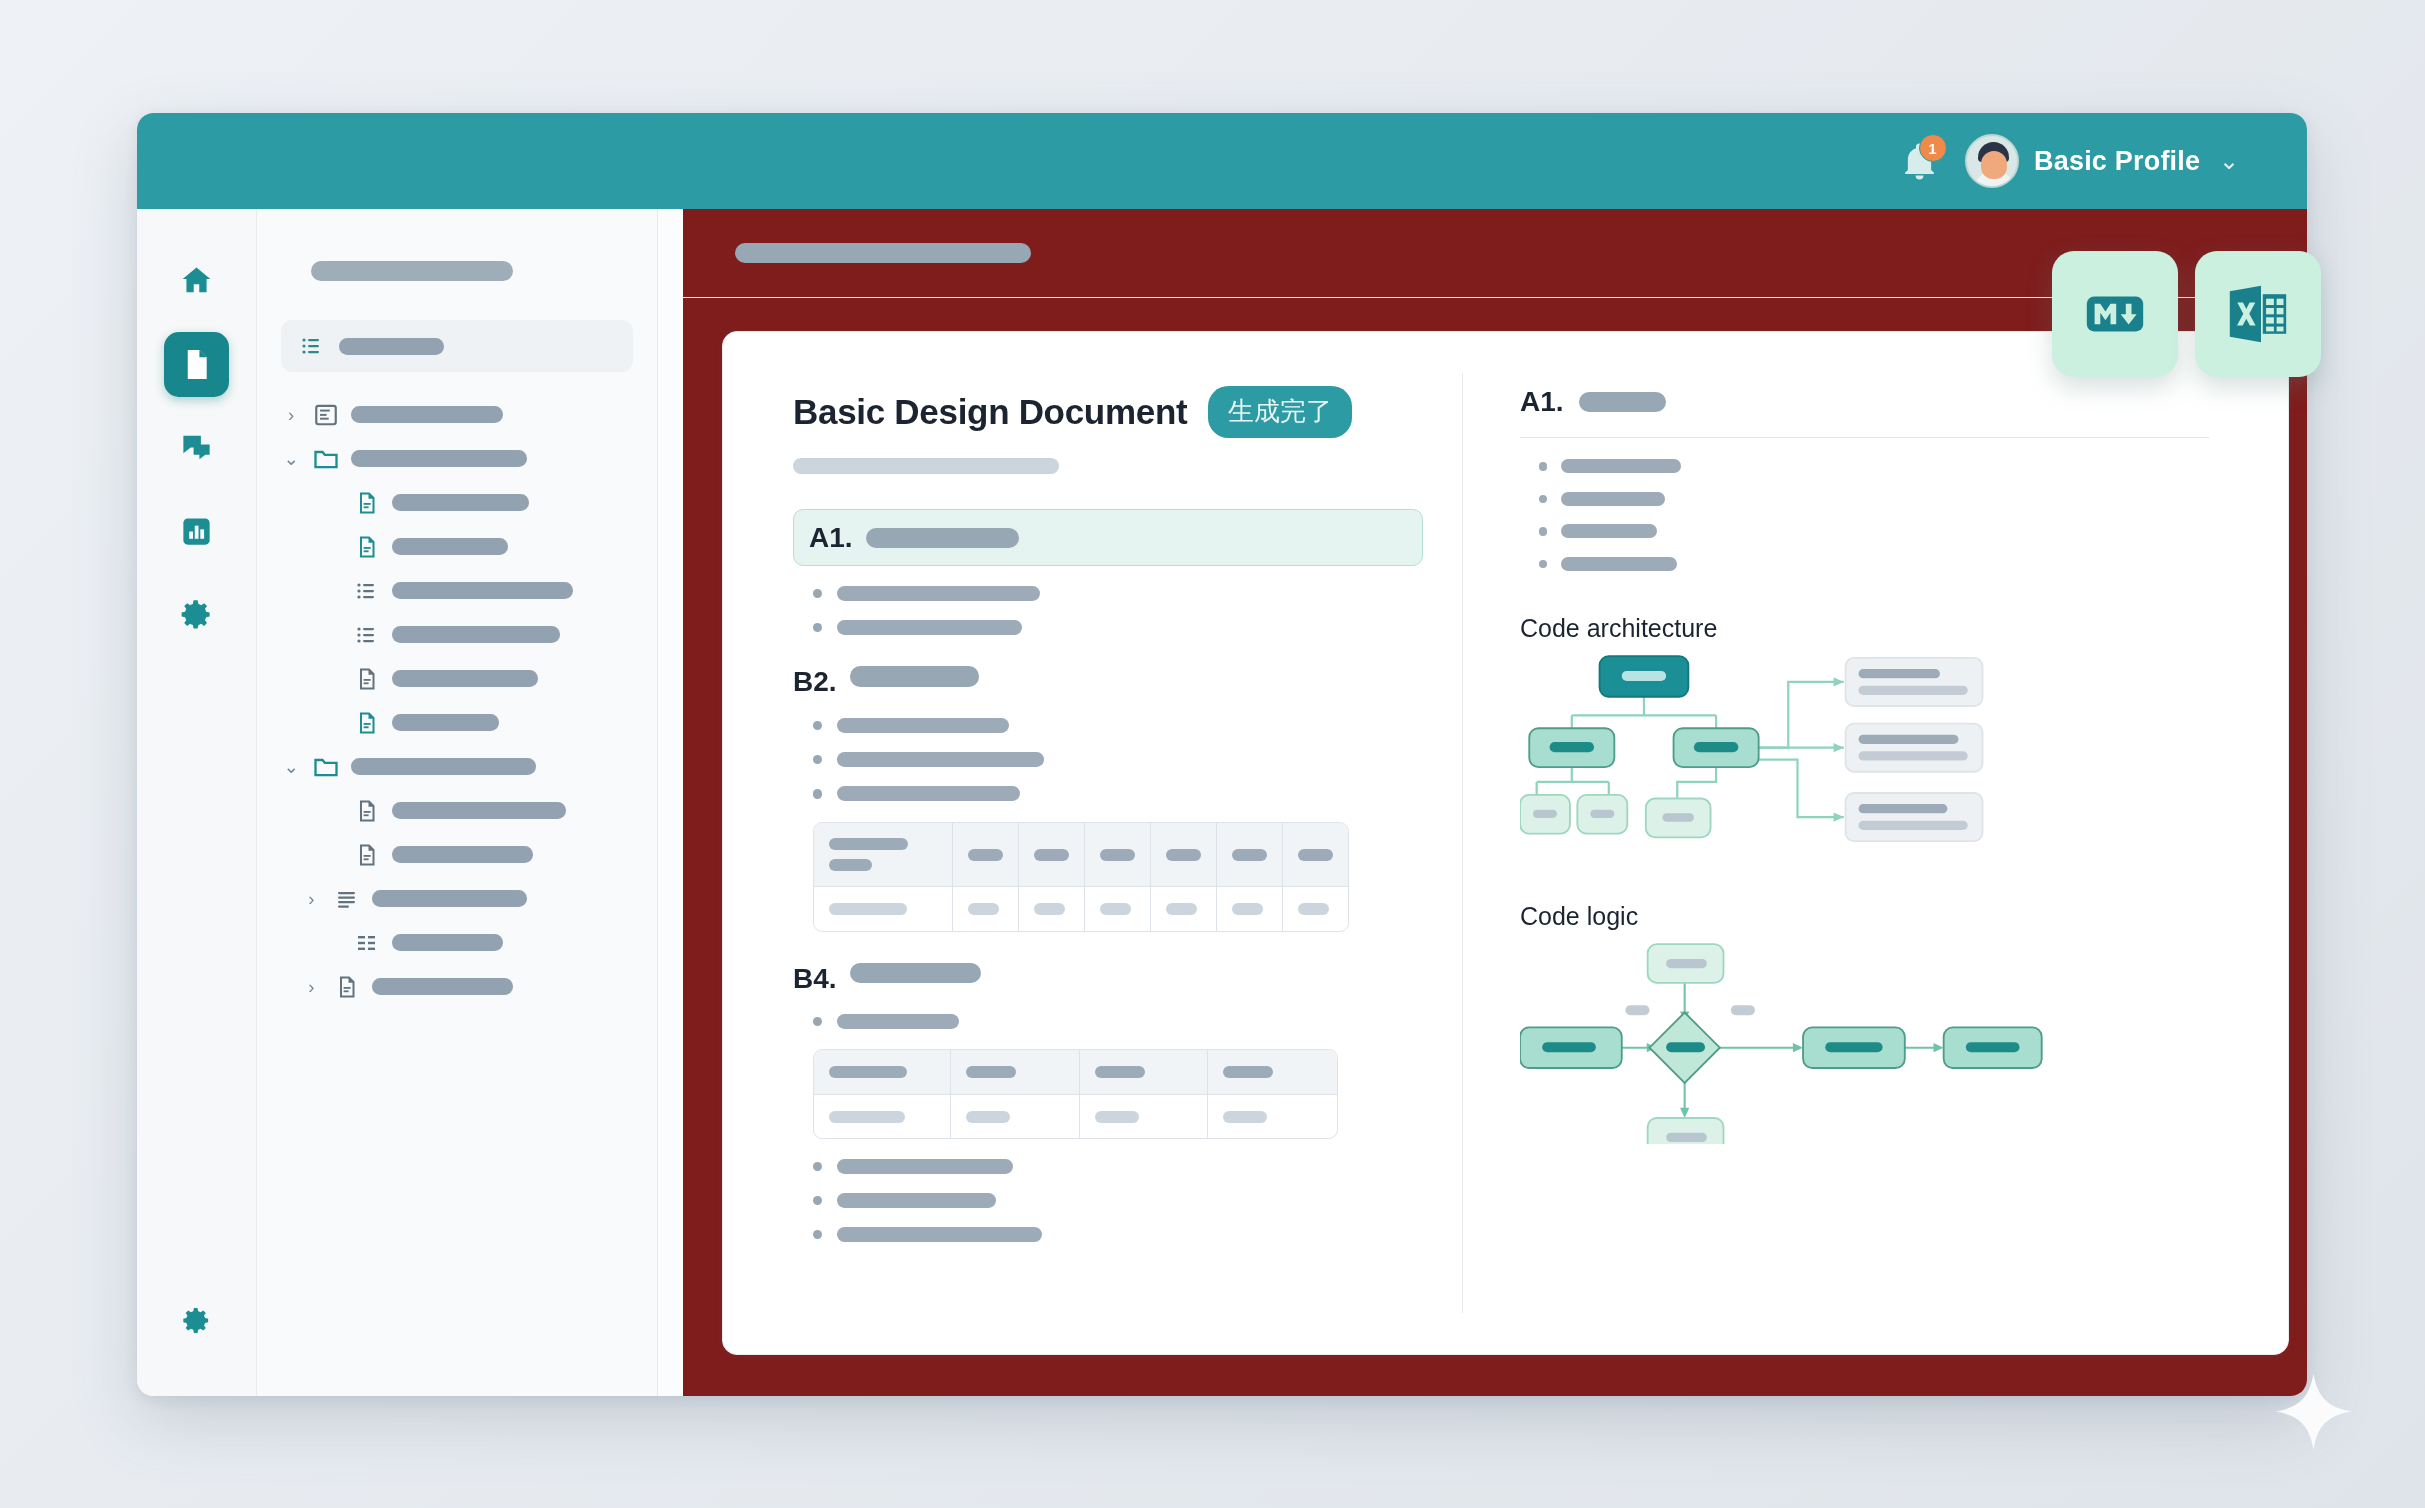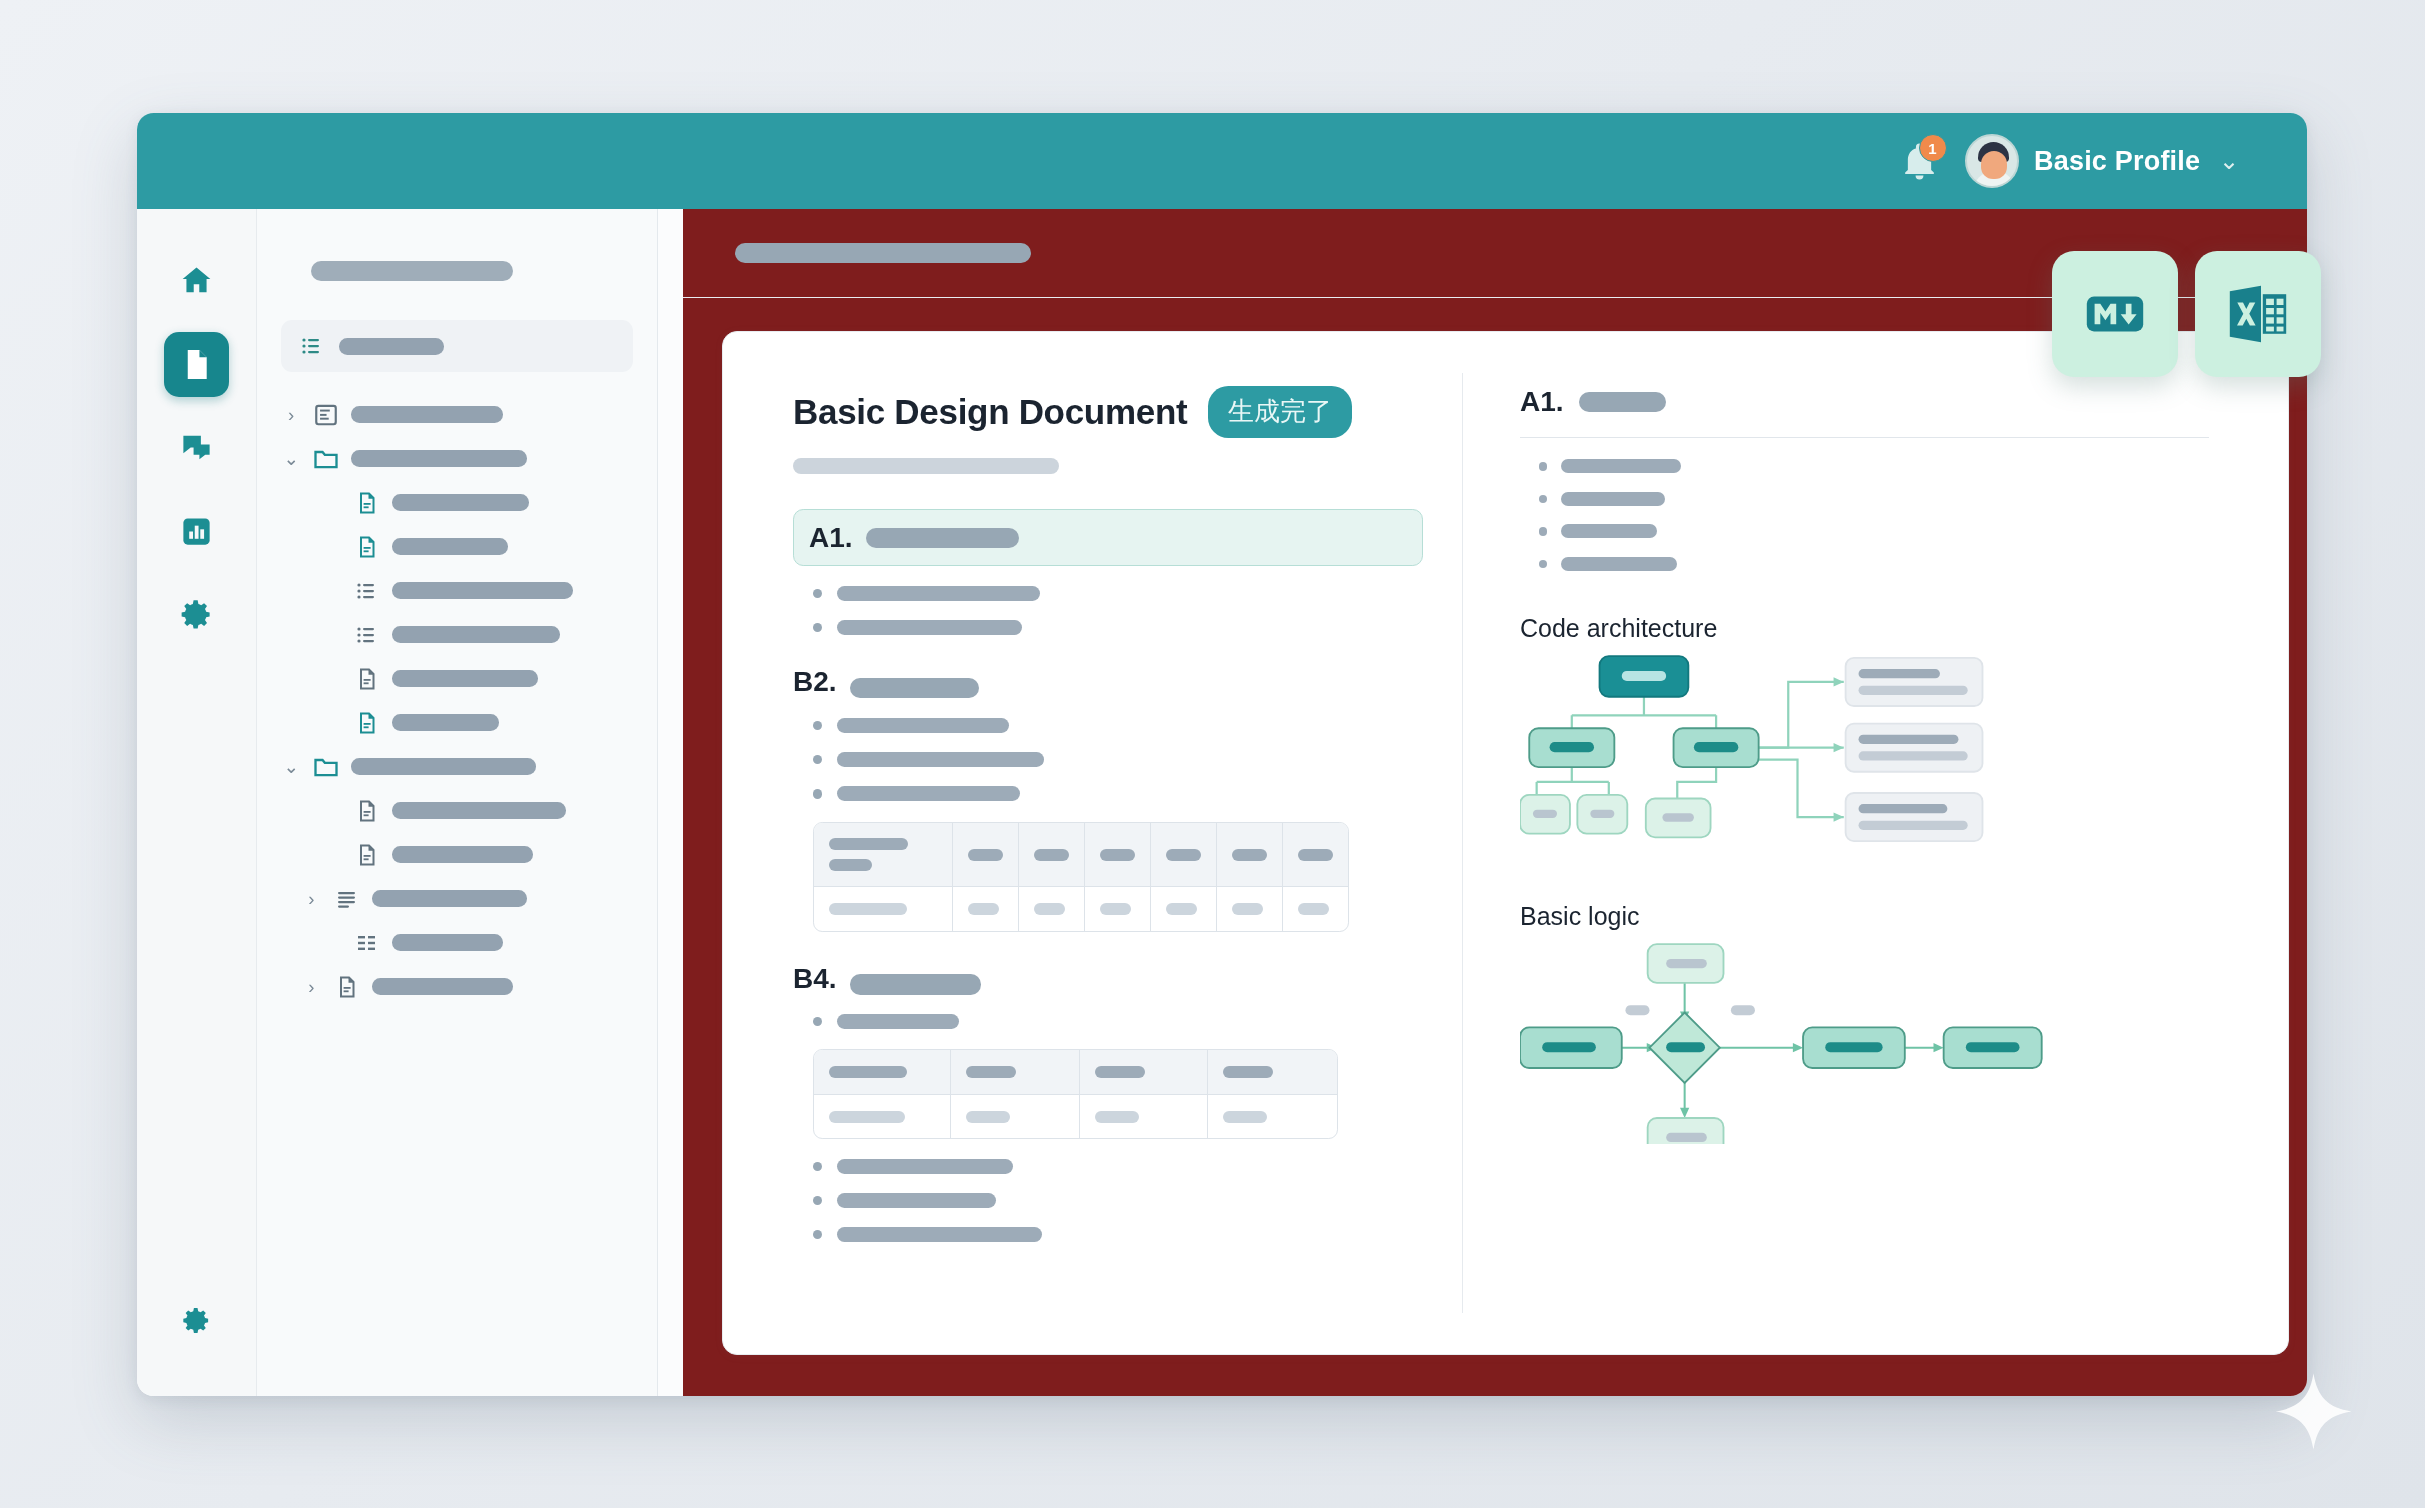--- a/index.html
+++ b/index.html
@@ -118,21 +118,21 @@
     padding: 8.3px 20.3px; border-radius: 20.3px; font-weight: 500;
   }
   .subtitle-bar { width: 266px; height: 16.6px; border-radius: 8.3px; background: #ccd4dc; margin-top: 20.3px; }
 
   .sec-hl {
     margin-top: 35px; width: 630px; height: 57px;
     background: #e6f4f1; border: 0.9px solid #b6ded6; border-radius: 10.2px;
     display: flex; align-items: center; padding-left: 15px; gap: 13px;
   }
   .sec-label { font-size: 28px; font-weight: bold; color: #1b2430; }
-  .sec-row { display: flex; align-items: flex-end; gap: 13px; margin-top: 31px; }
+  .sec-row { display: flex; align-items: flex-start; gap: 13px; margin-top: 31px; }
   .sec-bar { height: 20.3px; border-radius: 10.2px; background: #97a7b4; }
 
   .bul { display: flex; align-items: center; gap: 15px; margin: 19.4px 0 0 20.3px; }
   .bul .dot { width: 9.2px; height: 9.2px; border-radius: 50%; background: #97a7b4; flex: none; }
   .bul .bar { height: 15px; border-radius: 7.4px; background: #9dabb8; }
 
   
   .tbl { margin: 20.3px 0 0 20.3px; border: 0.9px solid #dde3e9; border-radius: 9.2px; overflow: hidden; display: table; }
   .tr { display: table-row; }
   .tr.head .td { background: #f1f4f7; }
@@ -629,21 +629,21 @@
             <rect x="366" y="46" width="118" height="10" rx="5" fill="#c3ccd5"></rect>
             <rect x="352" y="87" width="148" height="52" rx="9" fill="#eef1f4" stroke="#dfe4e9" stroke-width="2"></rect>
             <rect x="366" y="99" width="108" height="10" rx="5" fill="#9dabb8"></rect>
             <rect x="366" y="117" width="118" height="10" rx="5" fill="#c3ccd5"></rect>
             <rect x="352" y="162" width="148" height="52" rx="9" fill="#eef1f4" stroke="#dfe4e9" stroke-width="2"></rect>
             <rect x="366" y="174" width="96" height="10" rx="5" fill="#9dabb8"></rect>
             <rect x="366" y="192" width="118" height="10" rx="5" fill="#c3ccd5"></rect>
           </svg>
         </div>
 
-        <div class="diagram-title">Basic logic</div>
+        <div class="diagram-title">Code logic</div>
         <div class="svgwrap">
           <svg width="703" height="213" viewBox="0 0 760 230">
             <g fill="none" stroke="#6fc3a6" stroke-width="2.2">
               <path d="M178 54 L178 92"></path>
               <path d="M178 160 L178 196"></path>
               <path d="M108 126 L142 126"></path>
               <path d="M214 126 L300 126"></path>
               <path d="M414 126 L452 126"></path>
             </g>
             <g fill="#6fc3a6">

